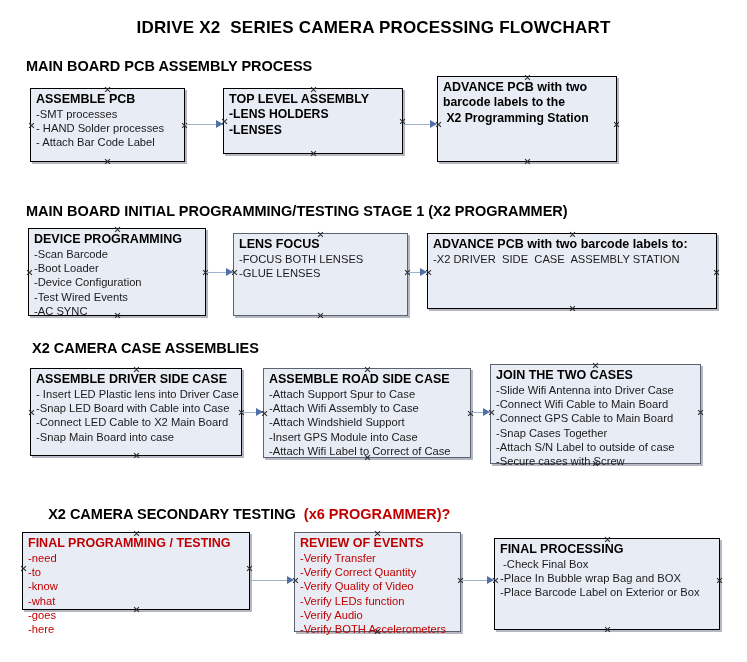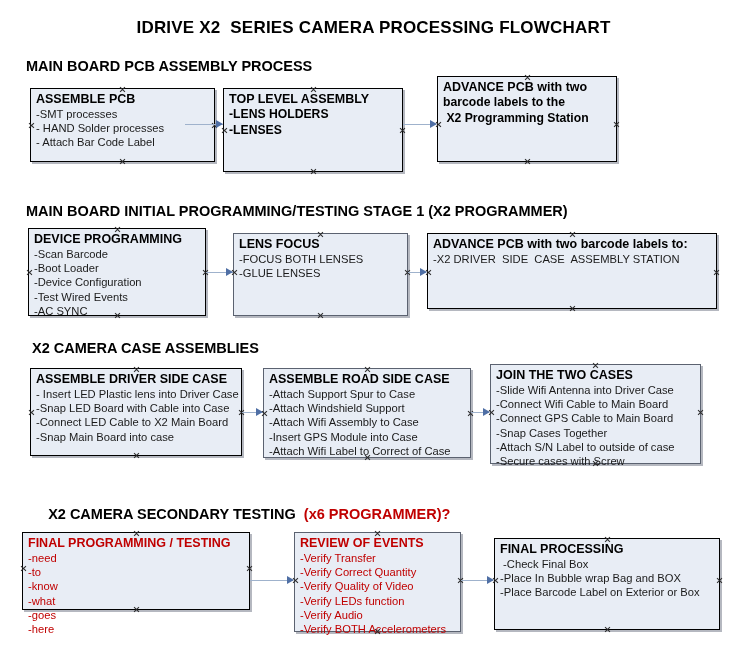--- a/index.html
+++ b/index.html
@@ -130,35 +130,35 @@
 </style>
 </head>
 <body>
 
 <div id="canvas">
 
   <div class="doc-title">IDRIVE X2  SERIES CAMERA PROCESSING FLOWCHART</div>
 
   <div class="section-head" style="left:26px; top:58px;">MAIN BOARD PCB ASSEMBLY PROCESS</div>
 
-  <div class="node" style="left:30px; top:88px; width:185px; height:74px;">
+  <div class="node" style="left:30px; top:88px; width:155px; height:74px;">
     <div class="title">ASSEMBLE PCB</div>
     <div class="line">-SMT processes</div>
     <div class="line">- HAND Solder processes</div>
     <div class="line">- Attach Bar Code Label</div>
     <div class="xmark" style="left:50%;  top:0;"></div>
     <div class="xmark" style="left:0;    top:50%;"></div>
     <div class="xmark" style="left:100%; top:50%;"></div>
     <div class="xmark" style="left:50%;  top:100%;"></div>
   </div>
 
   <div class="conn" style="left:185px; top:124px; width:38px;"></div>
   <div class="arrowhead" style="left:216px; top:120px;"></div>
 
-  <div class="node boldbody" style="left:223px; top:88px; width:180px; height:84px;">
+  <div class="node boldbody" style="left:223px; top:88px; width:180px; height:66px;">
     <div class="title">TOP LEVEL ASSEMBLY</div>
     <div class="line">-LENS HOLDERS</div>
     <div class="line">-LENSES</div>
     <div class="xmark" style="left:50%;  top:0;"></div>
     <div class="xmark" style="left:0;    top:50%;"></div>
     <div class="xmark" style="left:100%; top:50%;"></div>
     <div class="xmark" style="left:50%;  top:100%;"></div>
   </div>
 
   <div class="conn" style="left:403px; top:124px; width:33px;"></div>
@@ -227,22 +227,22 @@
     <div class="xmark" style="left:100%; top:50%;"></div>
     <div class="xmark" style="left:50%;  top:100%;"></div>
   </div>
 
   <div class="conn" style="left:242px; top:412px; width:22px;"></div>
   <div class="arrowhead" style="left:256px; top:408px;"></div>
 
   <div class="node softborder" style="left:263px; top:368px; width:208px; height:90px;">
     <div class="title">ASSEMBLE ROAD SIDE CASE</div>
     <div class="line">-Attach Support Spur to Case</div>
+    <div class="line">-Attach Wifi Assembly to Case</div>
     <div class="line">-Attach Windshield Support</div>
-    <div class="line">-Attach Wifi Assembly to Case</div>
     <div class="line">-Insert GPS Module into Case</div>
     <div class="line">-Attach Wifi Label to Correct of Case</div>
     <div class="xmark" style="left:50%;  top:0;"></div>
     <div class="xmark" style="left:0;    top:50%;"></div>
     <div class="xmark" style="left:100%; top:50%;"></div>
     <div class="xmark" style="left:50%;  top:100%;"></div>
   </div>
 
   <div class="conn" style="left:471px; top:412px; width:18px;"></div>
   <div class="arrowhead" style="left:483px; top:408px;"></div>

